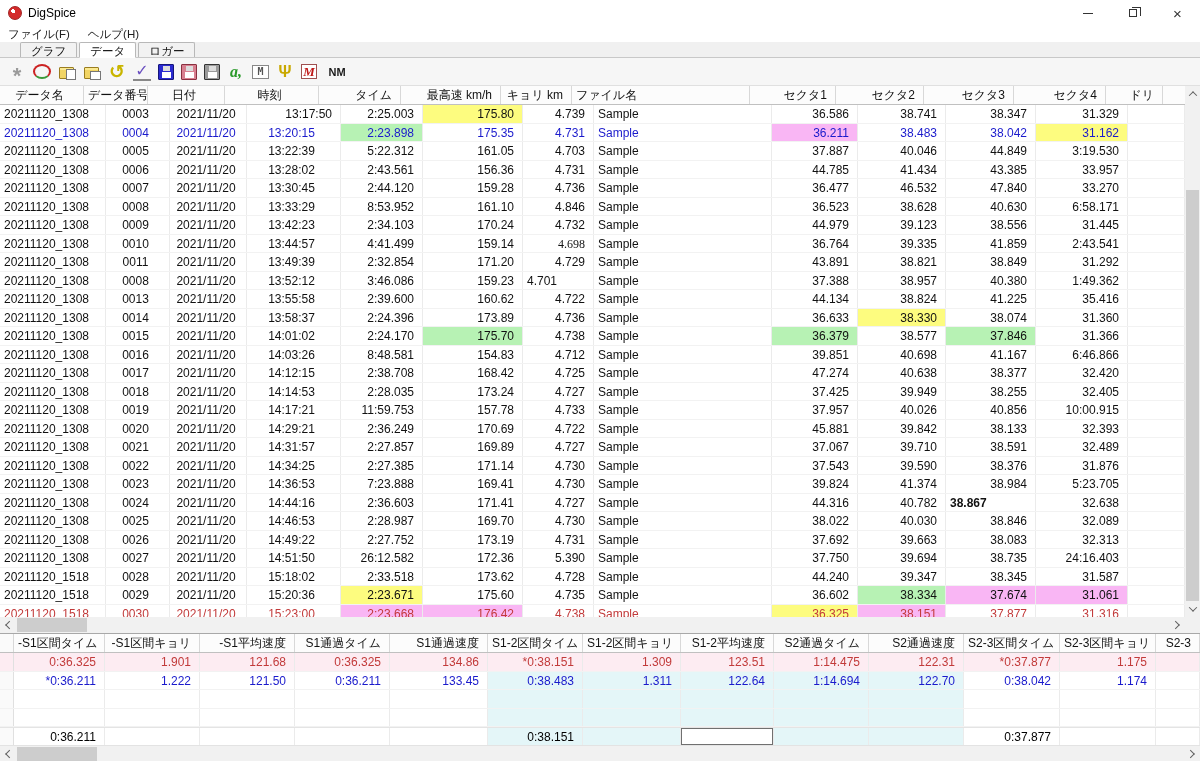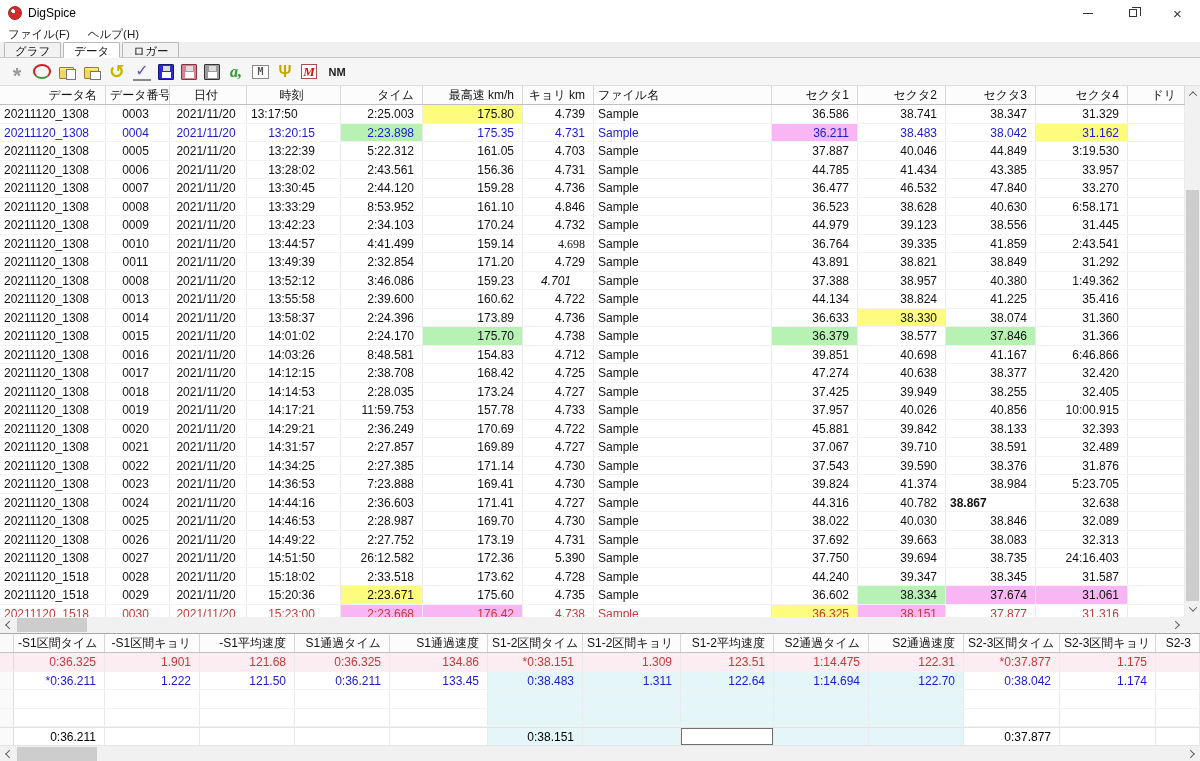--- a/index.html
+++ b/index.html
@@ -15,21 +15,21 @@
   .wc { width:45px; height:26px; display:flex; align-items:center; justify-content:center; color:#333; }
   #win-controls { margin-left:auto; display:flex; }
   .wc-min-glyph { width:10px; height:1px; background:#333; }
   .wc-restore-glyph { width:8px; height:8px; border:1px solid #333; position:relative; background:#fff; }
   .wc-restore-glyph::before { content:""; position:absolute; left:2px; top:-3px; width:8px; height:8px; border:1px solid #333; border-left:none; border-bottom:none; }
   .wc-close-glyph { font-size:15px; line-height:15px; color:#333; }
 
   #menubar { top:26px; left:0; width:1200px; height:16px; background:#fff; display:flex; align-items:center; padding-left:8px; gap:18px; }
   .menu-item { font-size:11.5px; color:#222; }
 
-  #tabstrip { top:42px; left:0; width:1200px; height:16px; background:#f0f0f0; display:flex; align-items:flex-end; padding-left:4px; border-bottom:1px solid #c8c8c8; }
+  #tabstrip { top:42px; left:0; width:1200px; height:16px; background:#f0f0f0; display:flex; align-items:flex-end; padding-left:20px; border-bottom:1px solid #c8c8c8; }
   .tab { padding:1px 10px 1px 10px; font-size:11.5px; border:1px solid #b8b8b8; border-bottom:none;
     background:#f2f2f2; margin-right:2px; border-radius:2px 2px 0 0; height:15px; }
   .tab.active { background:#fff; height:16px; margin-bottom:-1px; border-bottom:1px solid #fff; }
 
   #toolbar { top:58px; left:0; width:1200px; height:28px; background:#f6f6f6; display:flex; align-items:center; padding-left:8px; gap:7px; border-bottom:1px solid #e0e0e0; }
   .tbicon { width:18px; height:18px; display:flex; align-items:center; justify-content:center; position:relative; font-weight:bold; }
   .icon-star::before { content:"*"; font-size:22px; color:#9a9a9a; line-height:10px; margin-top:8px; }
   .icon-oval { }
   .icon-oval::before { content:""; width:16px; height:11px; border:2.5px solid #cc2222; border-bottom-color:#3a9a3a; border-radius:50%; }
   .icon-folder::before, .icon-folder2::before { content:""; position:absolute; left:1px; top:4px; width:13px; height:10px; background:#f2d565; border:1px solid #9a7d20; border-radius:1px; box-shadow:inset 0 2px 0 #fbe98f; }
@@ -126,39 +126,39 @@
     <span class="tbicon icon-floppy floppy-gray"></span>
     <span class="tbicon icon-a">a,</span>
     <span class="tbicon icon-wave">M</span>
     <span class="tbicon icon-psi">Ψ</span>
     <span class="tbicon icon-m">M</span>
     <span class="tbicon icon-nm">NM</span>
   </div>
 
 <div id="main-table" class="abs">
     <div class="trow thead">
-      <div class="tcell" style="width: 106px; text-align: right;">データ名</div>
+      <div class="tcell" style="width: 84px; text-align: center;">データ名</div>
       <div class="tcell" style="width: 64px; text-align: center;">データ番号</div>
       <div class="tcell" style="width: 77px; text-align: center;">日付</div>
       <div class="tcell" style="width: 94px; text-align: center;">時刻</div>
       <div class="tcell" style="width: 82px; text-align: right;">タイム</div>
       <div class="tcell" style="width: 100px; text-align: right;">最高速 km/h</div>
       <div class="tcell" style="width: 71px; text-align: right;">キョリ km</div>
       <div class="tcell" style="width: 178px; text-align: left;">ファイル名</div>
       <div class="tcell" style="width: 86px; text-align: right;">セクタ1</div>
       <div class="tcell" style="width: 88px; text-align: right;">セクタ2</div>
       <div class="tcell" style="width: 90px; text-align: right;">セクタ3</div>
       <div class="tcell" style="width: 92px; text-align: right;">セクタ4</div>
       <div class="tcell" style="width: 57px; text-align: right;">ドリ</div>
     </div>
     <div class="trow">
       <div class="tcell" style="width: 106px; text-align: left;">20211120_1308</div>
       <div class="tcell" style="width: 64px; text-align: center;">0003</div>
       <div class="tcell" style="width: 77px; text-align: center;">2021/11/20</div>
-      <div class="tcell" style="width: 94px; text-align: left;">13:17:50</div>
+      <div class="tcell" style="width: 94px; text-align: right;">13:17:50</div>
       <div class="tcell" style="width: 82px; text-align: right;">2:25.003</div>
       <div class="tcell hl-yellow" style="width: 100px; text-align: right;">175.80</div>
       <div class="tcell" style="width: 71px; text-align: right;">4.739</div>
       <div class="tcell" style="width: 178px; text-align: left;">Sample</div>
       <div class="tcell" style="width: 86px; text-align: right;">36.586</div>
       <div class="tcell" style="width: 88px; text-align: right;">38.741</div>
       <div class="tcell" style="width: 90px; text-align: right;">38.347</div>
       <div class="tcell" style="width: 92px; text-align: right;">31.329</div>
       <div class="tcell" style="width: 57px; text-align: right;"></div>
     </div>
@@ -282,21 +282,21 @@
       <div class="tcell" style="width: 92px; text-align: right;">31.292</div>
       <div class="tcell" style="width: 57px; text-align: right;"></div>
     </div>
     <div class="trow">
       <div class="tcell" style="width: 106px; text-align: left;">20211120_1308</div>
       <div class="tcell" style="width: 64px; text-align: center;">0008</div>
       <div class="tcell" style="width: 77px; text-align: center;">2021/11/20</div>
       <div class="tcell" style="width: 94px; text-align: center;">13:52:12</div>
       <div class="tcell" style="width: 82px; text-align: right;">3:46.086</div>
       <div class="tcell" style="width: 100px; text-align: right;">159.23</div>
-      <div class="tcell" style="width: 71px; text-align: center; font-style: italic;">4.701</div>
+      <div class="tcell" style="width: 71px; text-align: left;">4.701</div>
       <div class="tcell" style="width: 178px; text-align: left;">Sample</div>
       <div class="tcell" style="width: 86px; text-align: right;">37.388</div>
       <div class="tcell" style="width: 88px; text-align: right;">38.957</div>
       <div class="tcell" style="width: 90px; text-align: right;">40.380</div>
       <div class="tcell" style="width: 92px; text-align: right;">1:49.362</div>
       <div class="tcell" style="width: 57px; text-align: right;"></div>
     </div>
     <div class="trow">
       <div class="tcell" style="width: 106px; text-align: left;">20211120_1308</div>
       <div class="tcell" style="width: 64px; text-align: center;">0013</div>

